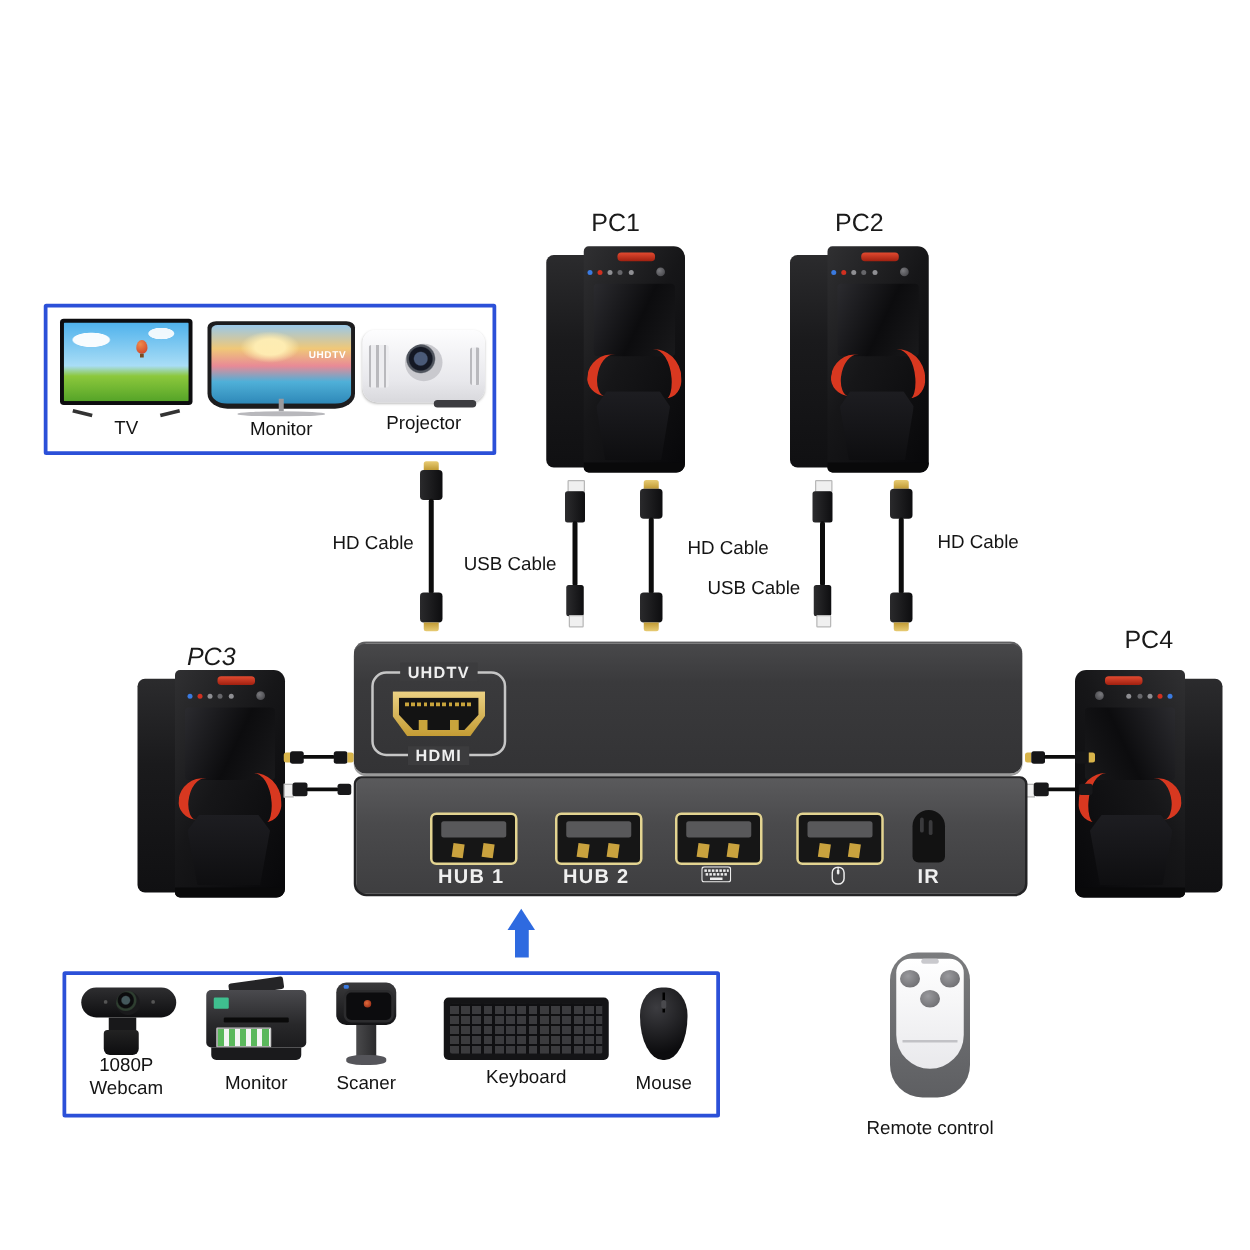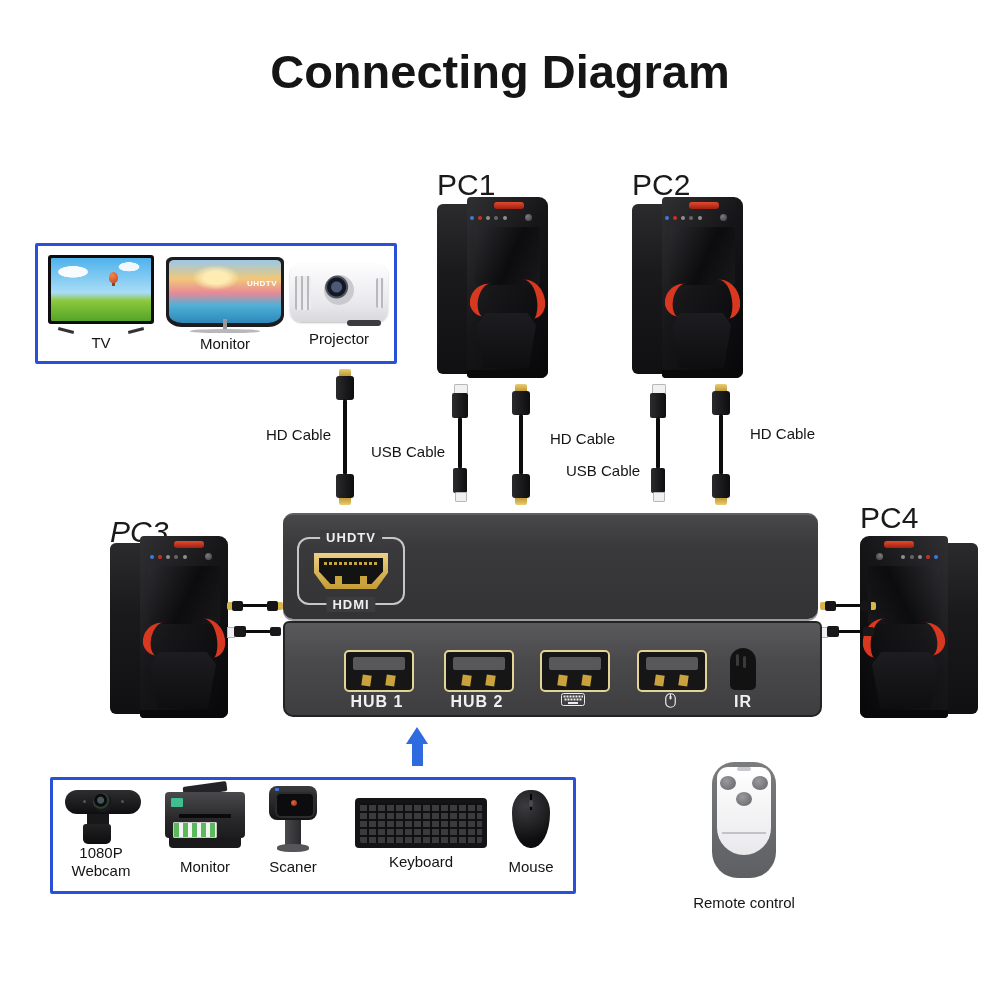--- a/index.html
+++ b/index.html
@@ -5,21 +5,21 @@
   html,body{margin:0;padding:0;background:#fff;}
   .canvas{position:relative;width:1000px;height:1000px;background:#fff;overflow:hidden;
           font-family:"Liberation Sans", sans-serif;color:#141414;}
   .lbl{position:absolute;font-size:15px;color:#141414;text-align:center;white-space:nowrap;}
 
   
   .title{position:absolute;top:44px;left:0;width:100%;text-align:center;
          font-size:47px;font-weight:700;color:#151515;letter-spacing:0px;}
 
   
-  .pclabel{position:absolute;font-size:30px;color:#1a1a1a;text-align:left;}
+  .pclabel{position:absolute;font-size:20px;color:#1a1a1a;text-align:center;}
   .tower{position:absolute;width:111px;height:181px;}
   .tower.mirror{transform:scaleX(-1);}
   .t-side{position:absolute;left:0;top:7px;bottom:4px;width:36px;
           background:linear-gradient(180deg,#2b2b2d,#1a1a1c 40%,#101012);border-radius:6px 0 0 6px;}
   .t-front{position:absolute;left:30px;right:0;top:0;bottom:0;
            background:linear-gradient(120deg,#303032 0%,#161618 45%,#070709 100%);
            border-radius:4px 9px 7px 4px;}
   .t-power{position:absolute;right:24px;top:5px;width:30px;height:7px;
            background:linear-gradient(#e24a30,#a02010);border-radius:3px;}
   .t-io{position:absolute;right:16px;top:17px;width:62px;height:7px;}
@@ -191,21 +191,20 @@
   .remote .b1{position:absolute;left:8px;top:14px;width:16px;height:14px;border-radius:50%;background:radial-gradient(circle at 40% 35%,#9a9a9e,#636366);}
   .remote .b2{position:absolute;right:8px;top:14px;width:16px;height:14px;border-radius:50%;background:radial-gradient(circle at 40% 35%,#9a9a9e,#636366);}
   .remote .b3{position:absolute;left:50%;top:30px;width:16px;height:14px;margin-left:-8px;border-radius:50%;background:radial-gradient(circle at 40% 35%,#9a9a9e,#636366);}
   .remote .txt{position:absolute;left:10px;right:10px;top:70px;height:2px;background:#c2c2c6;}
 </style>
 </head>
 <body>
 
 <div class="canvas">
 
-  <div class="title">Connecting Diagram</div>
 
   <div class="pclabel" style="left:437px;top:168px;width:111px;">PC1</div>
   <div class="pclabel" style="left:632px;top:168px;width:111px;">PC2</div>
   <div class="pclabel" style="left:110px;top:515px;width:118px;font-style:italic;">PC3</div>
   <div class="pclabel" style="left:860px;top:501px;width:118px;">PC4</div>
 
   <div class="tower" style="left:437px;top:197px;">
     <div class="t-side"></div>
     <div class="t-front"></div>
     <div class="t-power"></div>

